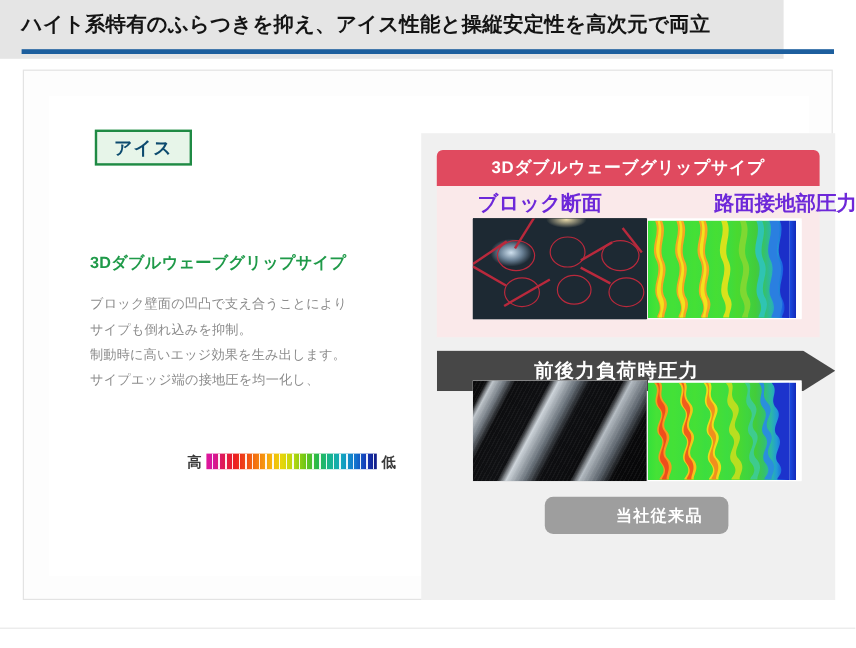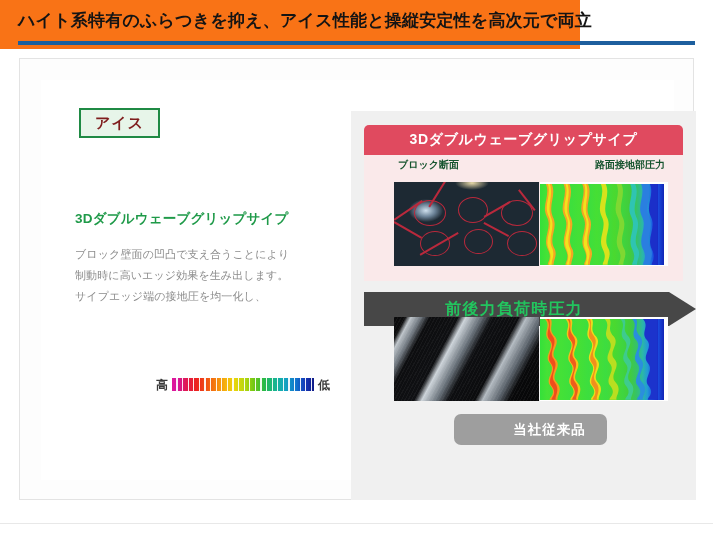--- a/index.html
+++ b/index.html
@@ -6,22 +6,22 @@
   body{
     width:713px;height:540px;
     background:#ffffff;
     font-family:"Liberation Sans","DejaVu Sans",sans-serif;
     overflow:hidden;
   }
   .page{position:relative;width:713px;height:540px;background:#fff;}
 
   
   .header{
-    position:absolute;left:0;top:0;width:580px;height:49px;
-    background:#f97316;
+    position:absolute;left:0;top:0;width:653px;height:49px;
+    background:#e5e5e5;
   }
   .header-title{
     position:absolute;left:18px;top:9px;
     font-size:17px;font-weight:bold;color:#141414;
     letter-spacing:0.2px;white-space:nowrap;
   }
   .header-rule{
     position:absolute;left:18px;top:41px;width:677px;height:4px;
     background:#1d5f9e;
   }
@@ -43,21 +43,21 @@
   
   .ice-badge{
     position:absolute;left:38px;top:28px;
     width:81px;height:30px;
     background:#e7f5e9;
     border:2px solid #1f8a44;
     box-sizing:border-box;
     display:flex;align-items:center;justify-content:center;
   }
   .ice-badge-label{
-    font-size:15px;font-weight:bold;color:#7f1d1d;letter-spacing:1px;
+    font-size:15px;font-weight:bold;color:#0c4a6e;letter-spacing:1px;
   }
 
   
   .left-col{
     position:absolute;left:34px;top:130px;width:268px;
   }
   .left-heading{
     font-size:13.5px;font-weight:bold;color:#1f9a49;
     letter-spacing:0.2px;margin:0 0 16px 0;white-space:nowrap;
   }
@@ -130,21 +130,21 @@
     display:flex;align-items:center;justify-content:center;
   }
   .pink-header-label{
     font-size:14px;font-weight:bold;color:#ffffff;letter-spacing:0.6px;
   }
   .col-labels{
     position:absolute;left:0;top:33px;width:319px;height:20px;
   }
   .col-label{
     position:absolute;top:0;
-    font-size:10px;font-weight:bold;color:#14532d;white-space:nowrap;
+    font-size:17px;font-weight:bold;color:#6d28d9;white-space:nowrap;
   }
   .col-label.a{left:34px;}
   .col-label.b{left:183px;margin-left:48px;}
 
   
   .tile{
     position:absolute;
     background:#ffffff;
     overflow:hidden;
   }
@@ -223,21 +223,21 @@
   
   .arrow-banner{
     position:absolute;left:13px;top:181px;
     width:332px;height:34px;
     background:#474747;
     clip-path:polygon(0 0, 305px 0, 332px 50%, 305px 100%, 0 100%);
     display:flex;align-items:center;
   }
   .arrow-banner-label{
     position:absolute;left:0;right:32px;text-align:center;
-    font-size:16px;font-weight:bold;color:#22c55e;letter-spacing:1.2px;
+    font-size:16px;font-weight:bold;color:#ffffff;letter-spacing:1.2px;
   }
 
   
   .pill{
     position:absolute;left:103px;top:303px;
     width:153px;height:31px;
     background:#9e9e9e;
     border-radius:7px;
     display:flex;align-items:center;justify-content:center;
   }
@@ -264,20 +264,21 @@
     <div class="inner-card">
 
       <div class="ice-badge">
         <span class="ice-badge-label">アイス</span>
       </div>
 
       <div class="left-col">
         <div class="left-heading">3Dダブルウェーブグリップサイプ</div>
         <div class="left-body">
           <div>ブロック壁面の凹凸で支え合うことにより</div>
+          <div>サイプも倒れ込みを抑制。</div>
           <div>制動時に高いエッジ効果を生み出します。</div>
           <div>サイプエッジ端の接地圧を均一化し、</div>
         </div>
       </div>
 
       <div class="scale-wrap">
         <span class="scale-cap">高</span>
         <span class="scale-bar">
           <span class="scale-ticks"></span>
         </span>

